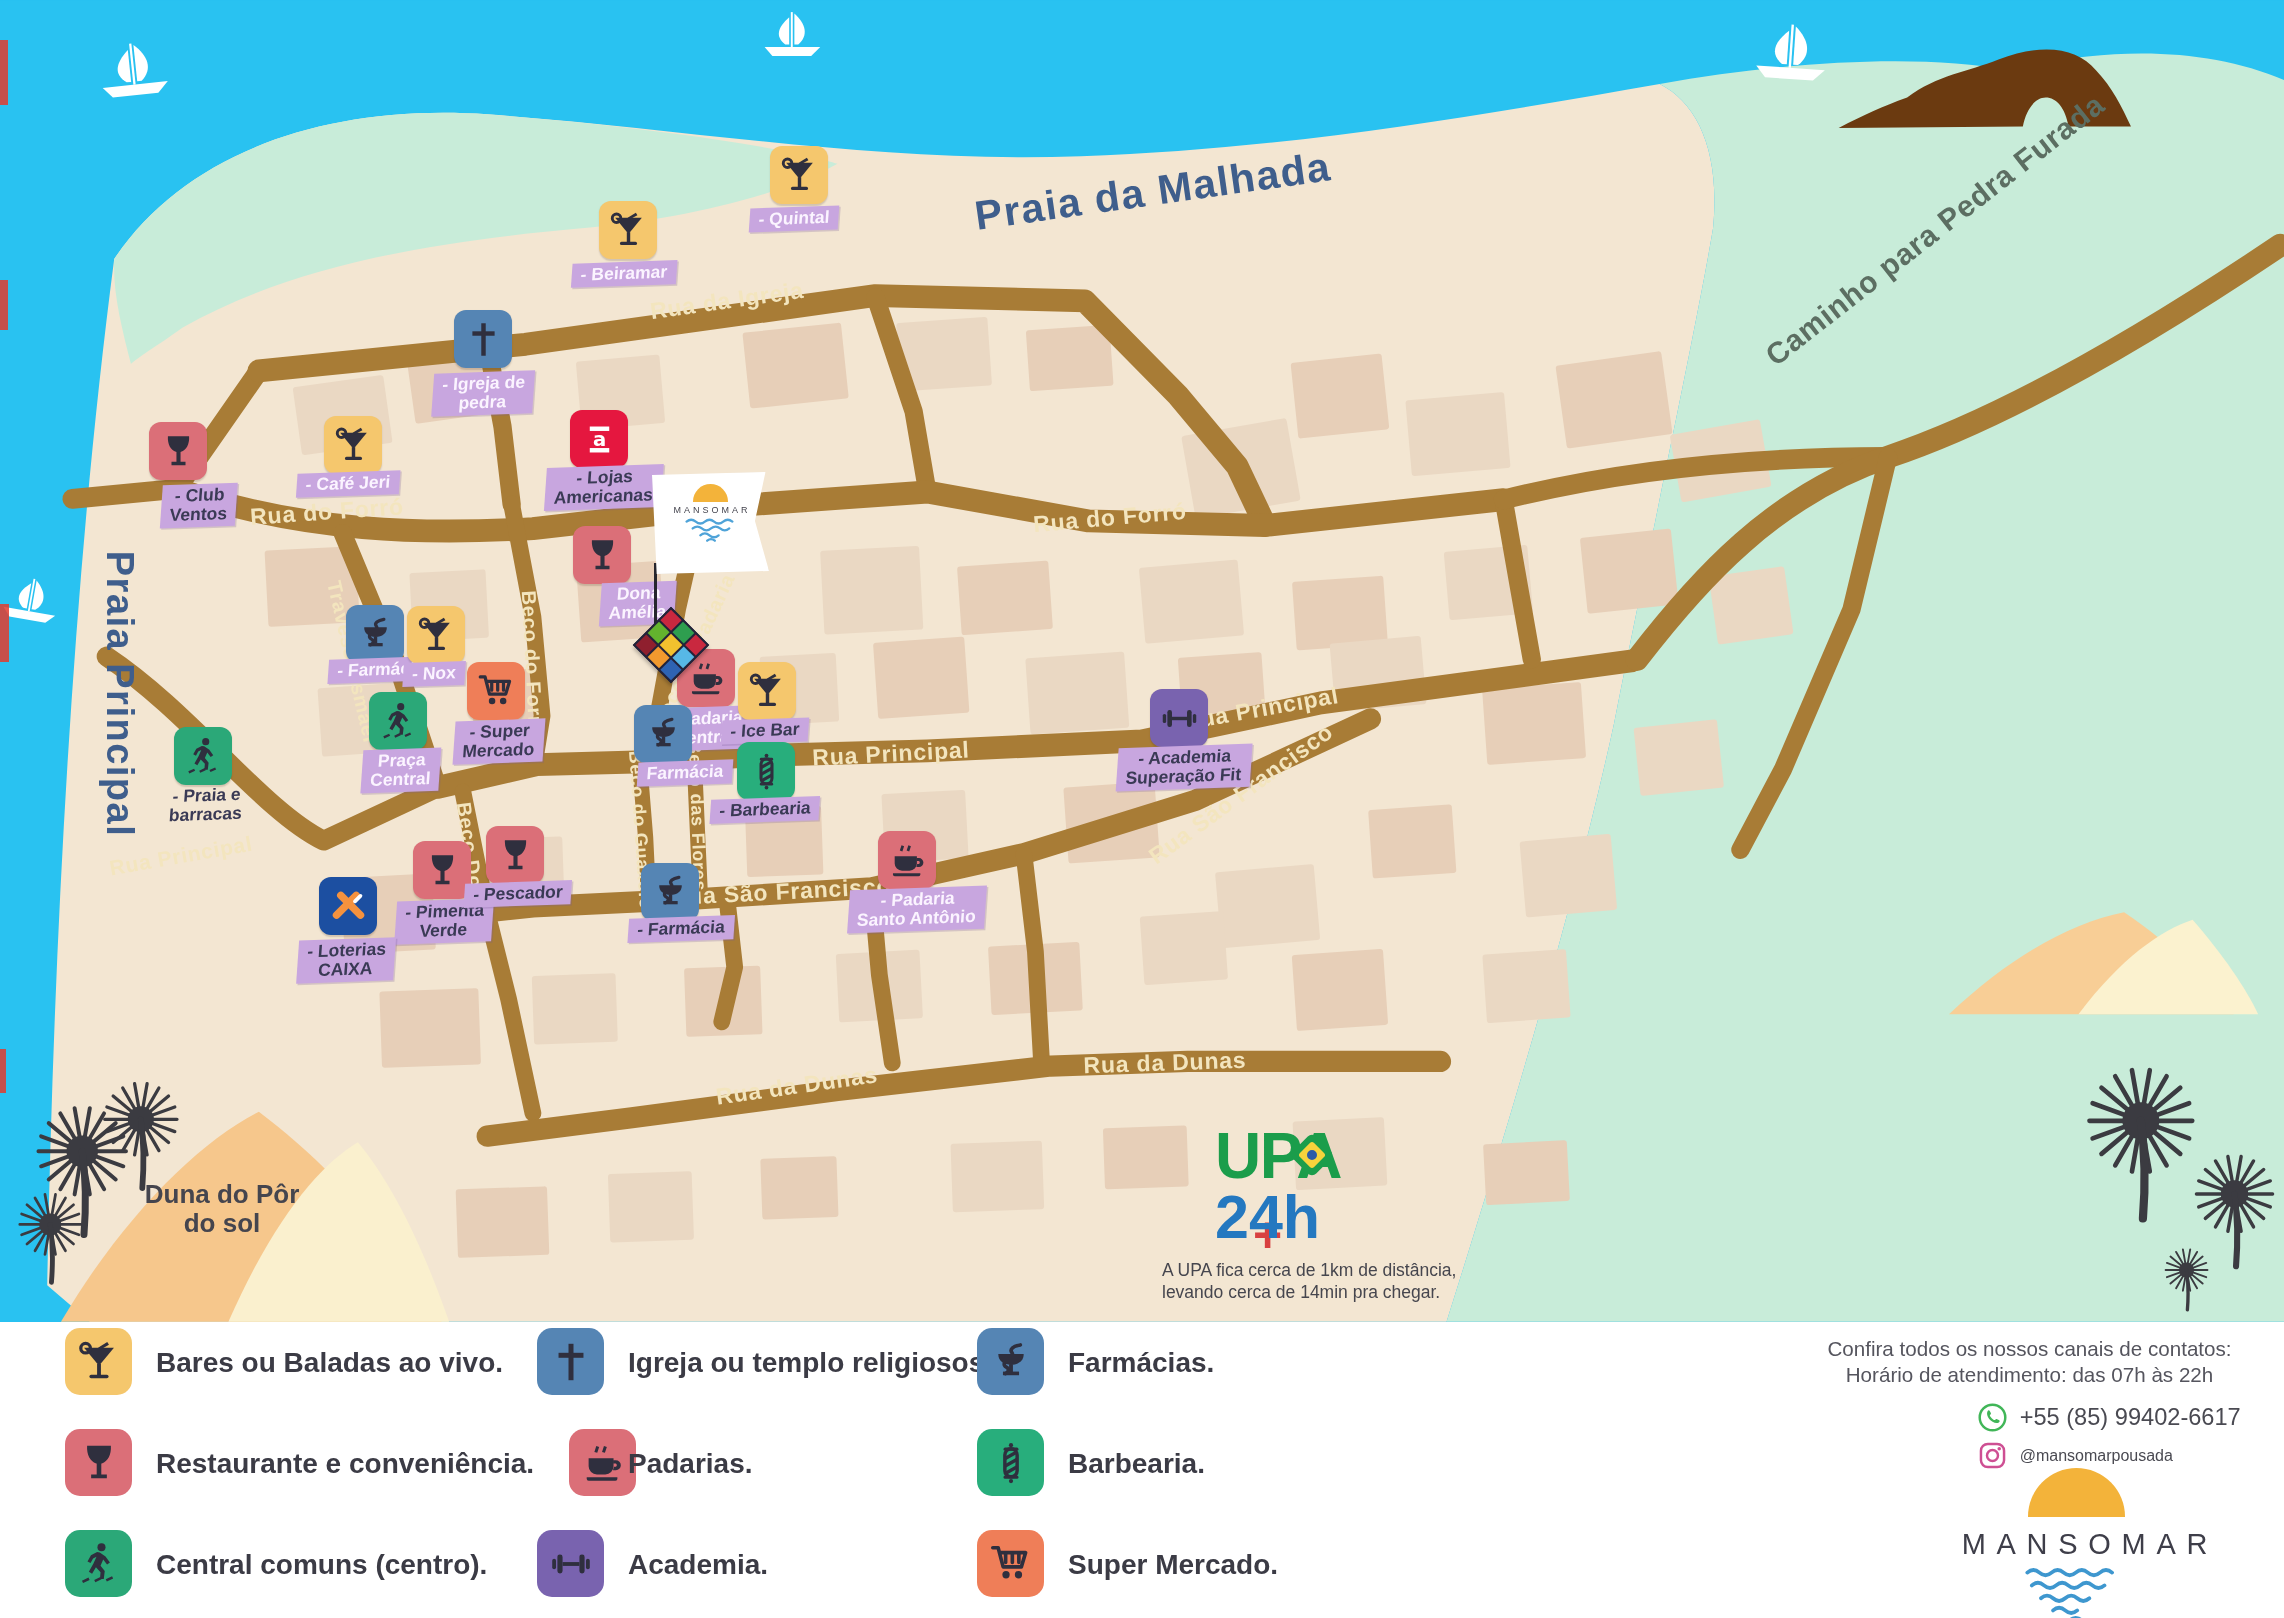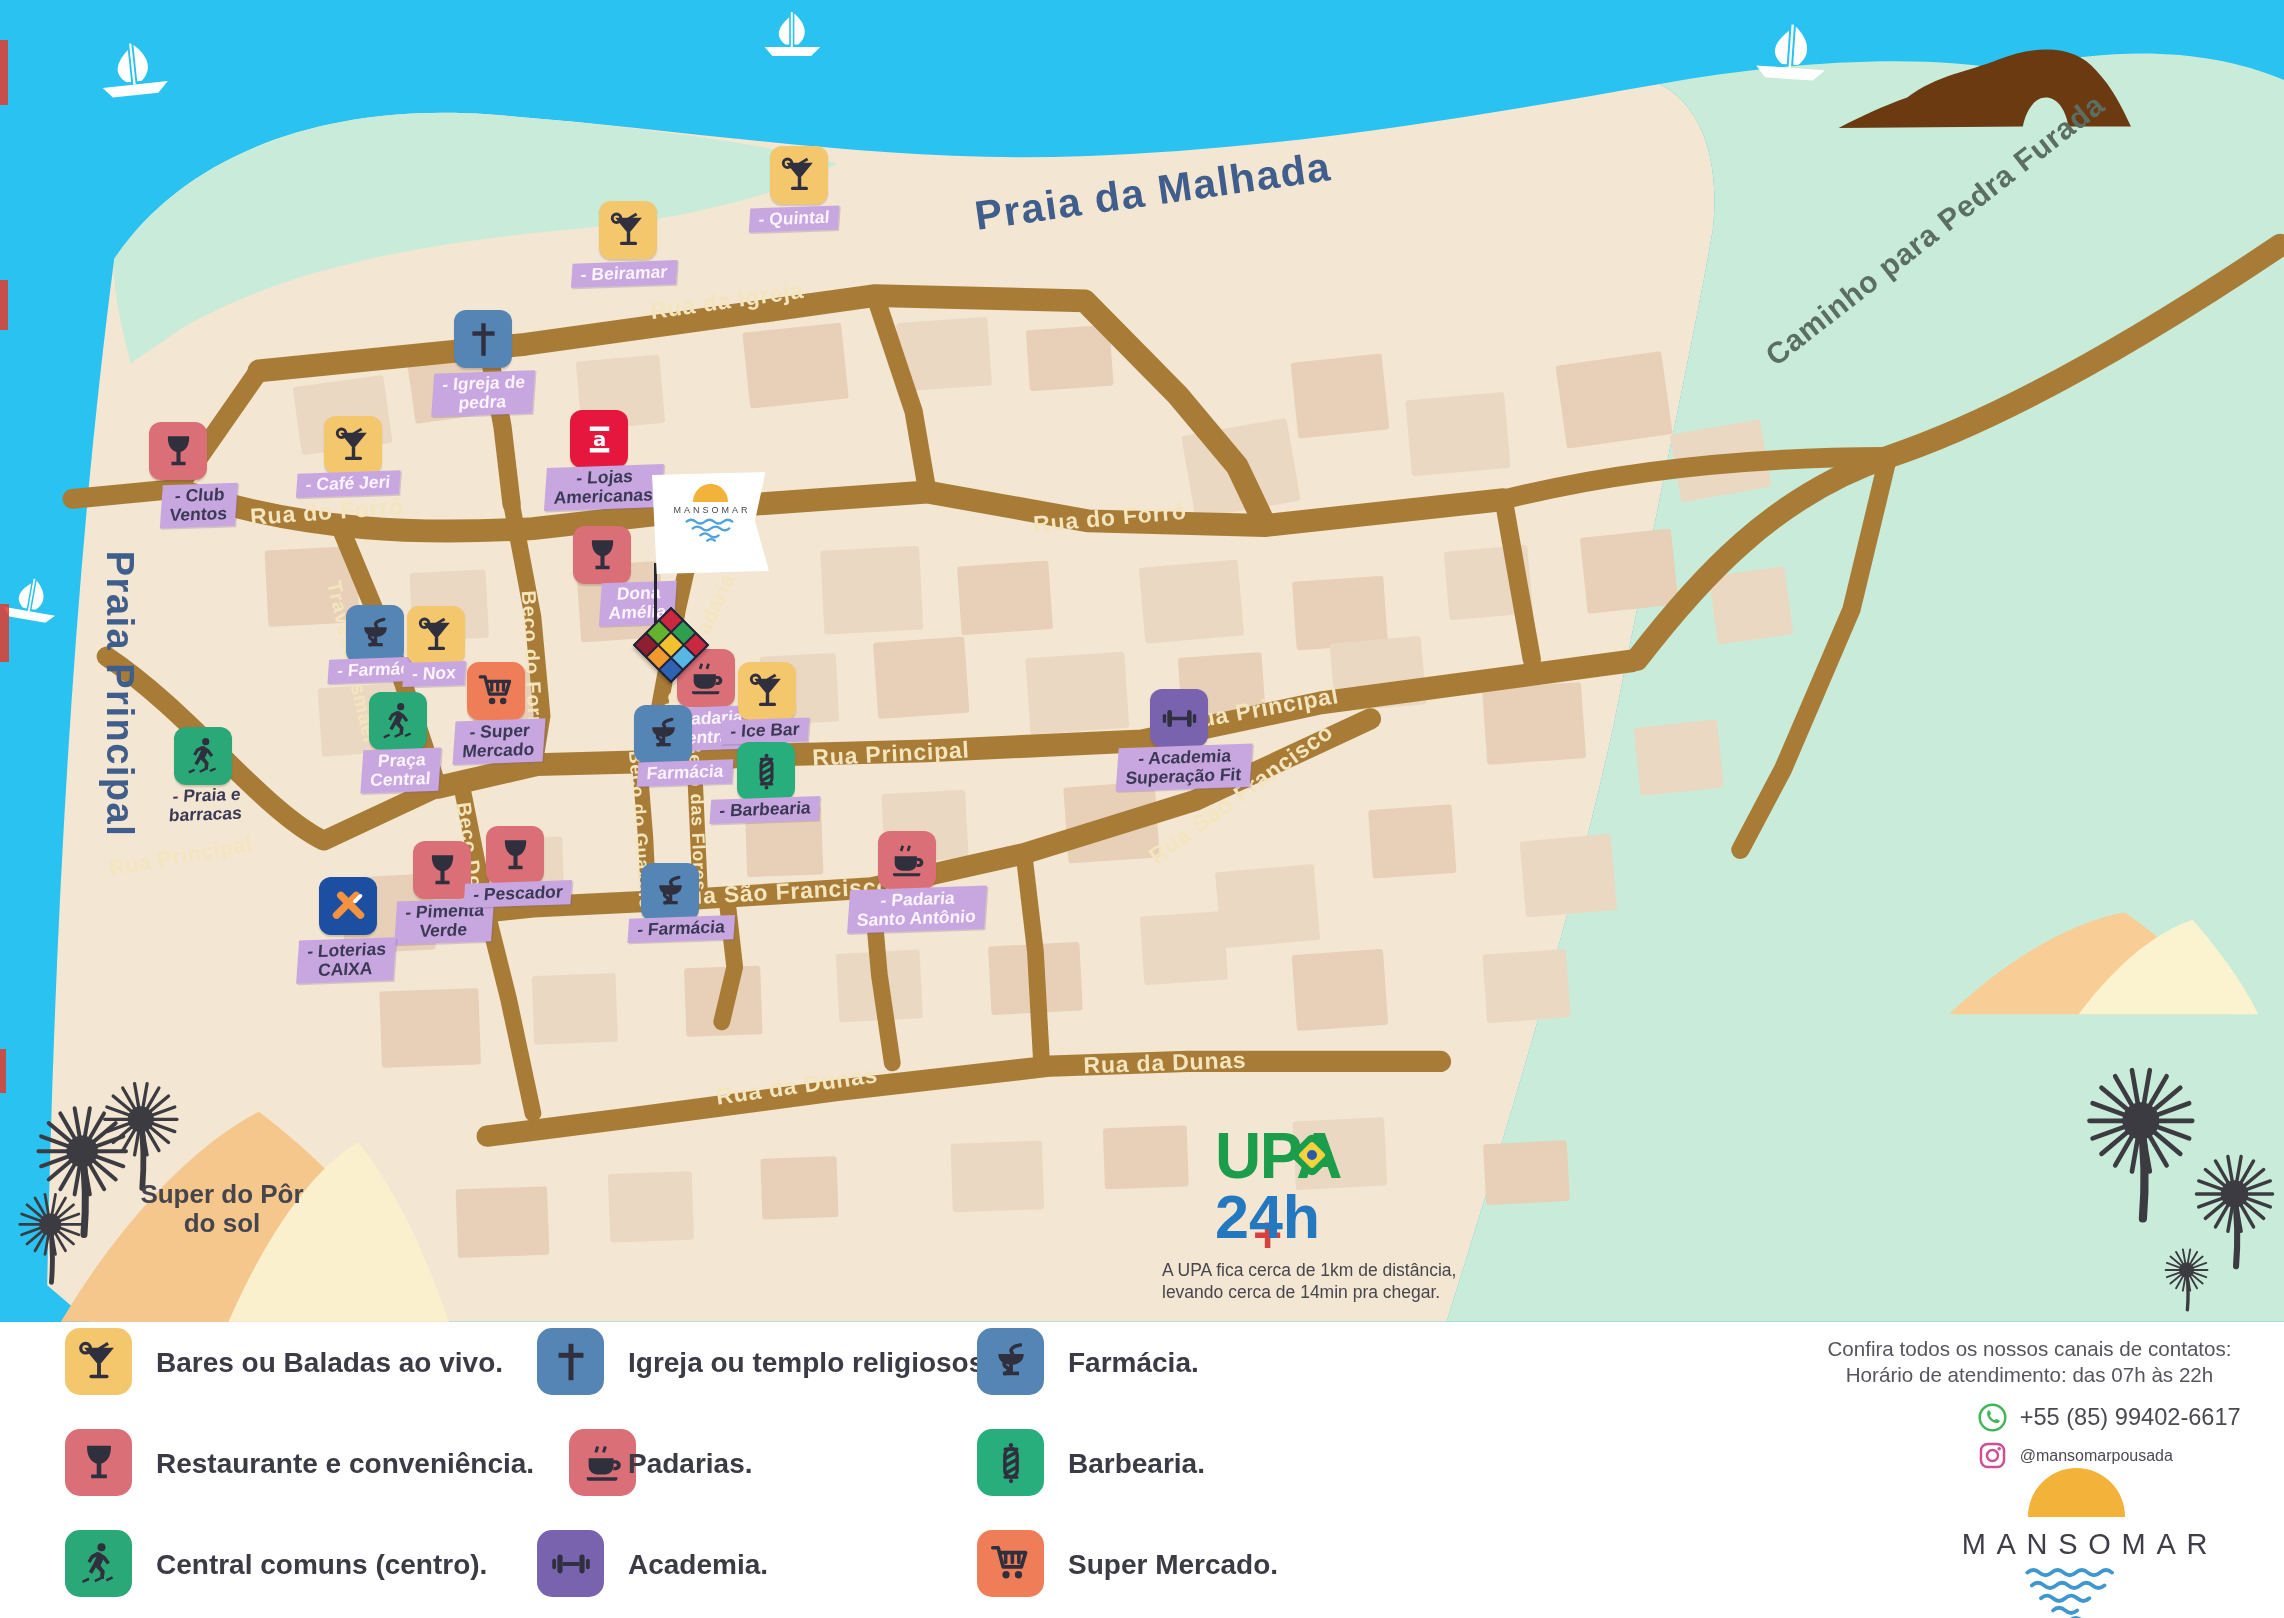--- a/index.html
+++ b/index.html
@@ -216,21 +216,21 @@
             <path d="M4,-36 C22,-20 26,-2 10,12 L4,12 Z"></path>
             <path d="M-4,-30 C-22,-14 -26,0 -10,12 L-4,12 Z"></path>
           </g>
         </g>
       </svg>
     </div>
 
   <div class="area-label" style="left:1153px;top:192px;transform:translate(-50%,-50%) rotate(-8deg);font-size:41px;color:#3F5E8C;letter-spacing:1.5px">Praia da Malhada</div>
   <div class="area-label" style="left:120px;top:694px;transform:translate(-50%,-50%) rotate(90deg);font-size:38px;color:#3F5E8C;letter-spacing:1.5px">Praia Principal</div>
   <div class="area-label" style="left:222px;top:1209px;transform:translate(-50%,-50%);font-size:26px;color:#45454E">
-    <div>Super do Pôr</div>
+    <div>Duna do Pôr</div>
     <div>do sol</div>
   </div>
 
   <div id="street-layer">
       <div class="street" style="left: 727px; top: 301px; --r: -8deg; font-size: 23px;">Rua da Igreja</div>
       <div class="street" style="left: 327px; top: 512px; --r: -4deg; font-size: 23px;">Rua do Forró</div>
       <div class="street" style="left: 1110px; top: 518px; --r: -5deg; font-size: 23px;">Rua do Forró</div>
       <div class="street" style="left: 352px; top: 662px; --r: 77deg; font-size: 20px;">Travessa Ismael</div>
       <div class="street" style="left: 532px; top: 664px; --r: 87deg; font-size: 20px;">Beco do Forró</div>
       <div class="street" style="left: 694px; top: 651px; --r: -65deg; font-size: 20px;">Beco da Padaria</div>
@@ -675,21 +675,21 @@
               <path d="M16.9 3.1c-3.7.6-5.7 2.2-4.5 3.9 1.2 1.7-.3 3-2.2 3.9"></path>
               <path d="M10.2 11c-2 .9-2.4 2.7-.6 3.7 1.6.9 1.4 2.4-.5 3.4"></path>
             </g>
             <g fill="#2F2F3E">
               <path d="M5.4 7.8h13.2c.2 3.4-2.7 5.7-6.6 5.7S5.2 11.2 5.4 7.8z"></path>
               <rect x="11" y="13.2" width="2" height="4"></rect>
               <path d="M7.8 17h8.4v1.9H7.8z"></path>
             </g>
           </svg>
         </div>
-        <div class="legend-label">Farmácia.</div>
+        <div class="legend-label">Farmácias.</div>
       </div>
       <div class="legend-item" style="left: 977px; top: 107px; width: 457px; height: 70px;">
         <div class="legend-tile" style="background: rgb(40, 174, 124);">
           <svg viewBox="0 0 24 24">
             <g fill="none" stroke="#2F2F3E" stroke-width="1.8">
               <rect x="8.8" y="4.6" width="6.4" height="14.6" rx="3.2"></rect>
               <path d="M9 9.6l6-3.4M9 13.6l6-3.4M9 17.5l6-3.4"></path>
             </g>
             <g fill="#2F2F3E">
               <rect x="8.1" y="3.9" width="7.8" height="1.7" rx=".8"></rect>

